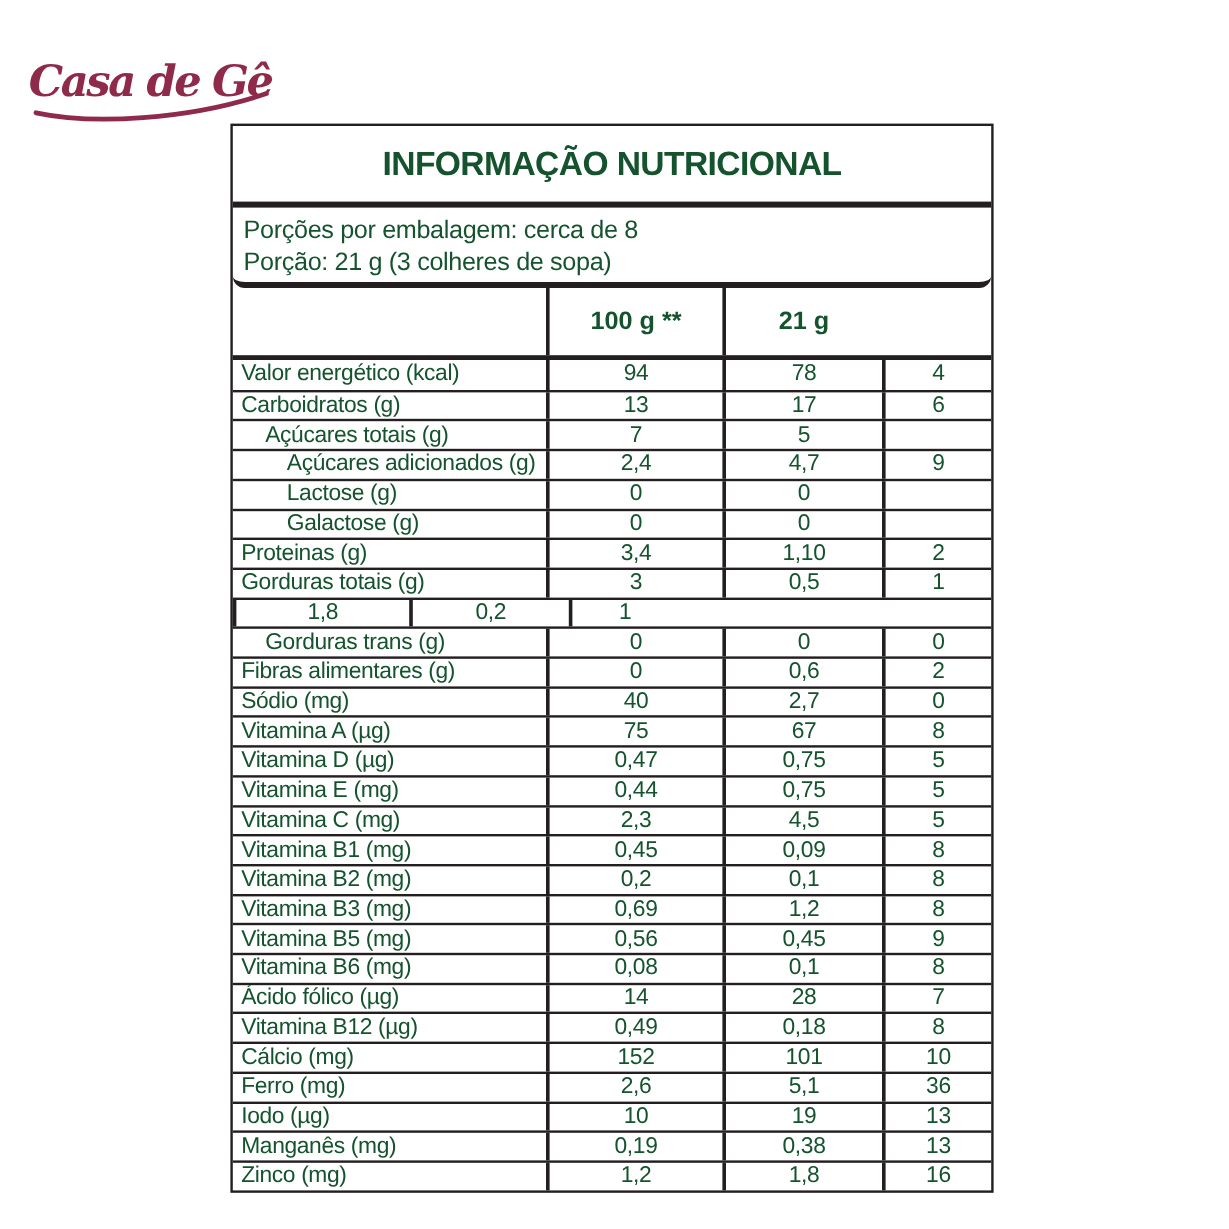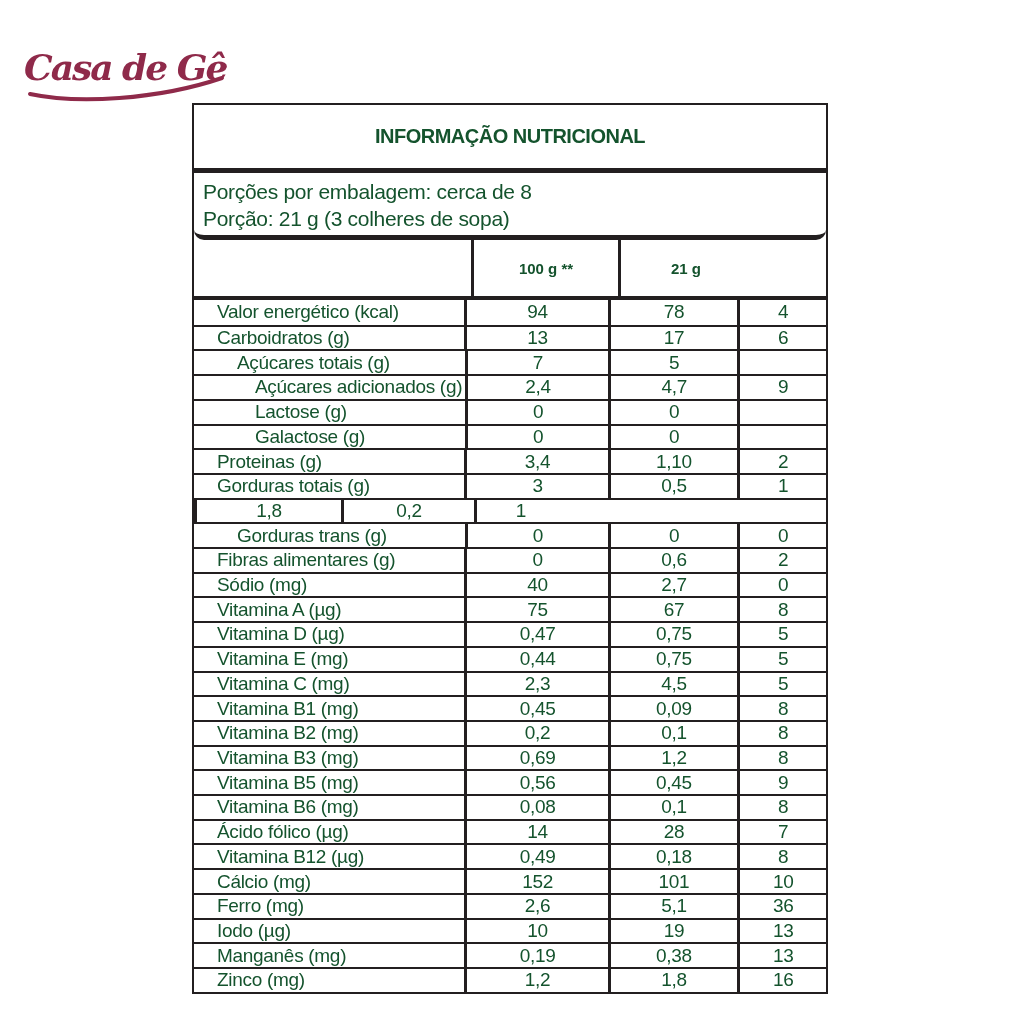--- a/index.html
+++ b/index.html
@@ -8,33 +8,33 @@
     font-family:"Liberation Sans", sans-serif;color:#14532d;overflow:hidden;
   }
   .logo{position:absolute;left:22px;top:38px;width:210px;height:68px;}
   .ntable{
     position:absolute;left:192px;top:103px;width:636px;
     box-sizing:border-box;border:2px solid #231f20;background:#fff;
   }
   .title-box{
     box-sizing:border-box;height:68px;border-bottom:5px solid #231f20;
     display:flex;align-items:center;justify-content:center;
-    font-weight:bold;font-size:20px;letter-spacing:-0.5px;
+    font-weight:bold;font-size:28px;letter-spacing:-0.5px;
   }
   .servings-box{
     box-sizing:border-box;height:67px;border-bottom:5px solid #231f20;
     padding:5px 0 0 9px;font-size:21px;line-height:27px;letter-spacing:-0.3px;border-radius:10px;
   }
   .header-row{
     box-sizing:border-box;height:60px;border-bottom:4px solid #231f20;
-    display:flex;font-weight:bold;font-size:15px;
+    display:flex;font-weight:bold;font-size:21px;
   }
   .cell{box-sizing:border-box;display:flex;align-items:center;}
   .cell.center{justify-content:center;}
-  .w-label{width:261px;margin-left:16px;}
+  .w-label{width:261px;}
   .w-c1{width:147px;}
   .w-c2{width:133px;}
   .w-c3{width:91px;}
   .vline{border-left:3px solid #231f20;}
   .row{display:flex;box-sizing:border-box;height:24.71px;font-size:19px;letter-spacing:-0.3px;}
   .row + .row{border-top:2px solid #231f20;}
   .row .cell{overflow:hidden;white-space:nowrap;}
   .ind0{padding-left:7px;}
   .ind1{padding-left:27px;}
   .ind2{padding-left:45px;}

